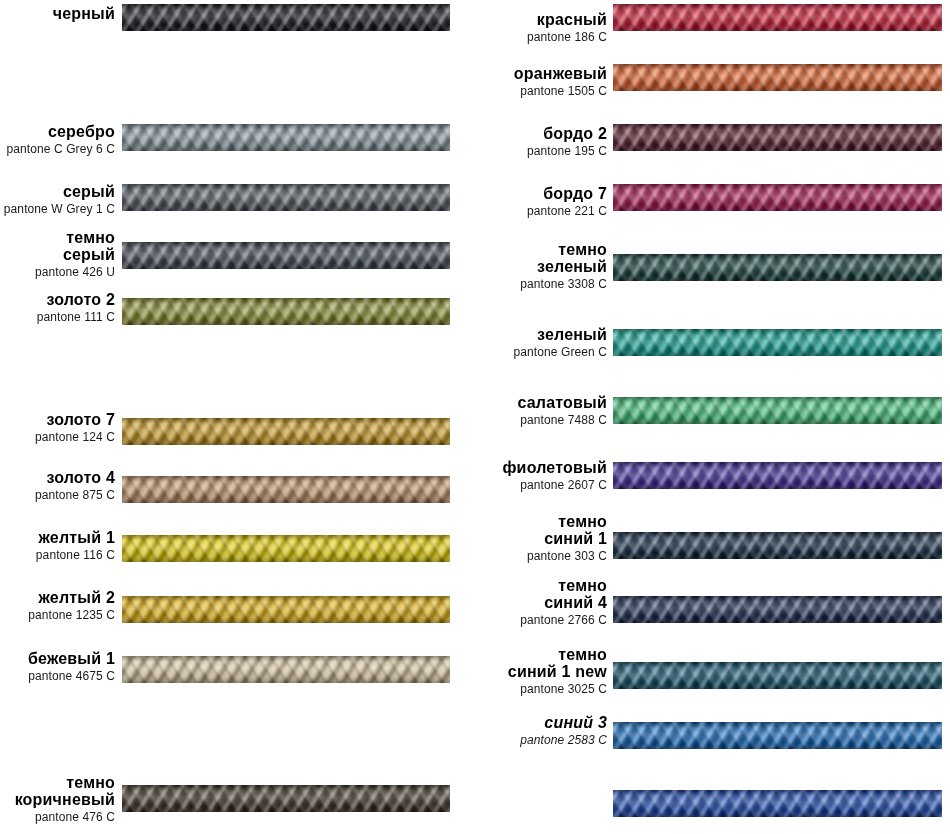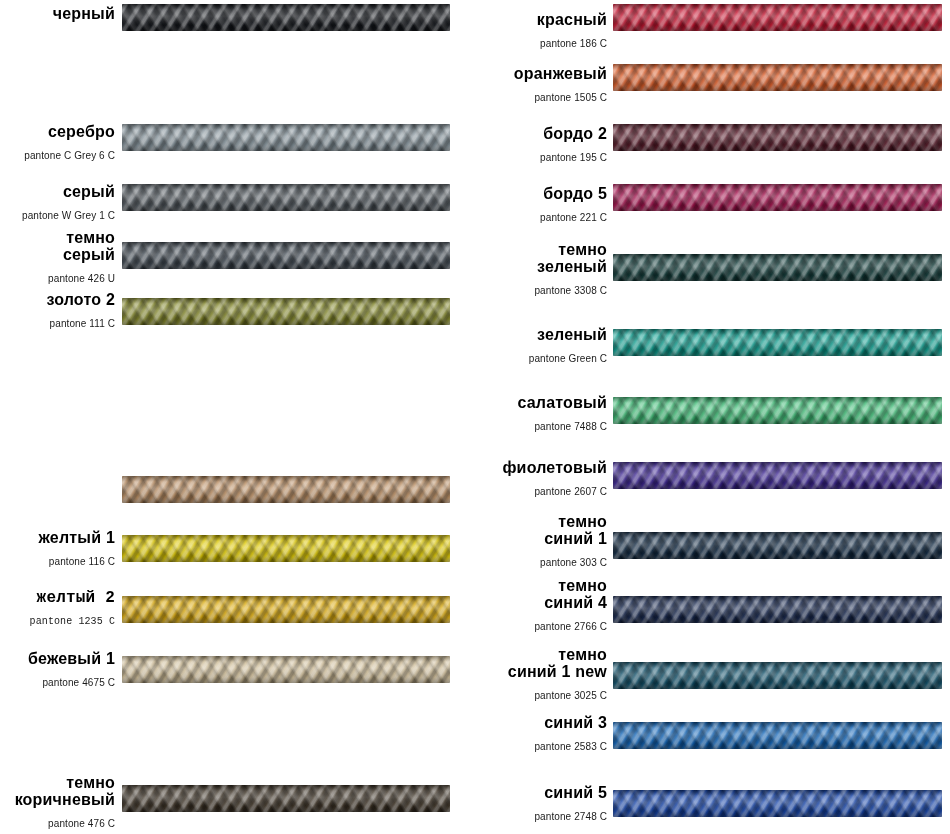--- a/index.html
+++ b/index.html
@@ -52,24 +52,24 @@
   .color-name {
     display: block;
     font-size: 16px;
     font-weight: bold;
     letter-spacing: 0.2px;
     color: #000;
     white-space: pre-line;
   }
   .pantone-code {
     display: block;
-    font-size: 10px;
+    font-size: 12px;
     font-weight: normal;
     color: #1a1a1a;
-    margin-top: 10px;
+    margin-top: 2px;
     letter-spacing: 0.1px;
   }
 
   .cord {
     position: absolute;
     height: 27px;
     border-radius: 1px;
     overflow: hidden;
     background-repeat: repeat;
   }
@@ -172,39 +172,54 @@
         <div class="label-block" style="top: -2px;">
           <span class="color-name">золото 2</span>
           <span class="pantone-code">pantone 111 C</span>
         </div>
         <div class="cord" style="top: 4px; background-color: rgb(127, 131, 39);">
           <div class="weave"></div>
           <div class="weave2"></div>
           <div class="shade"></div>
         </div>
       </div>
+      <div class="swatch-row" style="top: 414px;">
+        <div class="label-block" style="top: -2px;">
+          <span class="color-name">золото 7</span>
+          <span class="pantone-code">pantone 124 C</span>
+        </div>
+        <div class="cord" style="top: 4px; background-color: rgb(194, 146, 28);">
+          <div class="weave"></div>
+          <div class="weave2"></div>
+          <div class="shade"></div>
+        </div>
+      </div>
       <div class="swatch-row" style="top: 472px;">
+        <div class="label-block" style="top: -2px;">
+          <span class="color-name">золото 4</span>
+          <span class="pantone-code">pantone 875 C</span>
+        </div>
         <div class="cord" style="top: 4px; background-color: rgb(182, 138, 95);">
           <div class="weave"></div>
           <div class="weave2"></div>
           <div class="shade"></div>
         </div>
       </div>
       <div class="swatch-row" style="top: 531px;">
         <div class="label-block" style="top: -1px;">
           <span class="color-name">желтый 1</span>
           <span class="pantone-code">pantone 116 C</span>
         </div>
         <div class="cord" style="top: 4px; background-color: rgb(217, 196, 0);">
           <div class="weave"></div>
           <div class="weave2"></div>
           <div class="shade"></div>
         </div>
       </div>
-      <div class="swatch-row" style="top: 592px; font-family: Liberation Mono, monospace;">
+      <div class="swatch-row" style="top: 592px;">
         <div class="label-block" style="top: -2px;">
           <span class="color-name">желтый 2</span>
           <span class="pantone-code">pantone 1235 C</span>
         </div>
         <div class="cord" style="top: 4px; background-color: rgb(216, 168, 13);">
           <div class="weave"></div>
           <div class="weave2"></div>
           <div class="shade"></div>
         </div>
       </div>
@@ -261,21 +276,21 @@
           <span class="pantone-code">pantone 195 C</span>
         </div>
         <div class="cord" style="top: 4px; background-color: rgb(83, 23, 37);">
           <div class="weave"></div>
           <div class="weave2"></div>
           <div class="shade"></div>
         </div>
       </div>
       <div class="swatch-row" style="top: 180px;">
         <div class="label-block" style="top: 6px;">
-          <span class="color-name">бордо 5</span>
+          <span class="color-name">бордо 7</span>
           <span class="pantone-code">pantone 221 C</span>
         </div>
         <div class="cord" style="top: 4px; background-color: rgb(161, 17, 75);">
           <div class="weave"></div>
           <div class="weave2"></div>
           <div class="shade"></div>
         </div>
       </div>
       <div class="swatch-row" style="top: 250px;">
         <div class="label-block" style="top: -8px;">
@@ -352,35 +367,31 @@
 синий 1 new</span>
           <span class="pantone-code">pantone 3025 C</span>
         </div>
         <div class="cord" style="top: 4px; background-color: rgb(14, 77, 102);">
           <div class="weave"></div>
           <div class="weave2"></div>
           <div class="shade"></div>
         </div>
       </div>
       <div class="swatch-row" style="top: 718px;">
-        <div class="label-block" style="top: -3px;">
+        <div class="label-block" style="top: -3px; font-style: italic;">
           <span class="color-name">синий 3</span>
           <span class="pantone-code">pantone 2583 C</span>
         </div>
         <div class="cord" style="top: 4px; background-color: rgb(15, 98, 181);">
           <div class="weave"></div>
           <div class="weave2"></div>
           <div class="shade"></div>
         </div>
       </div>
       <div class="swatch-row" style="top: 786px;">
-        <div class="label-block" style="top: -1px;">
-          <span class="color-name">синий 5</span>
-          <span class="pantone-code">pantone 2748 C</span>
-        </div>
         <div class="cord" style="top: 4px; background-color: rgb(20, 66, 166);">
           <div class="weave"></div>
           <div class="weave2"></div>
           <div class="shade"></div>
         </div>
       </div>
     </div>
 
 </div>
 

